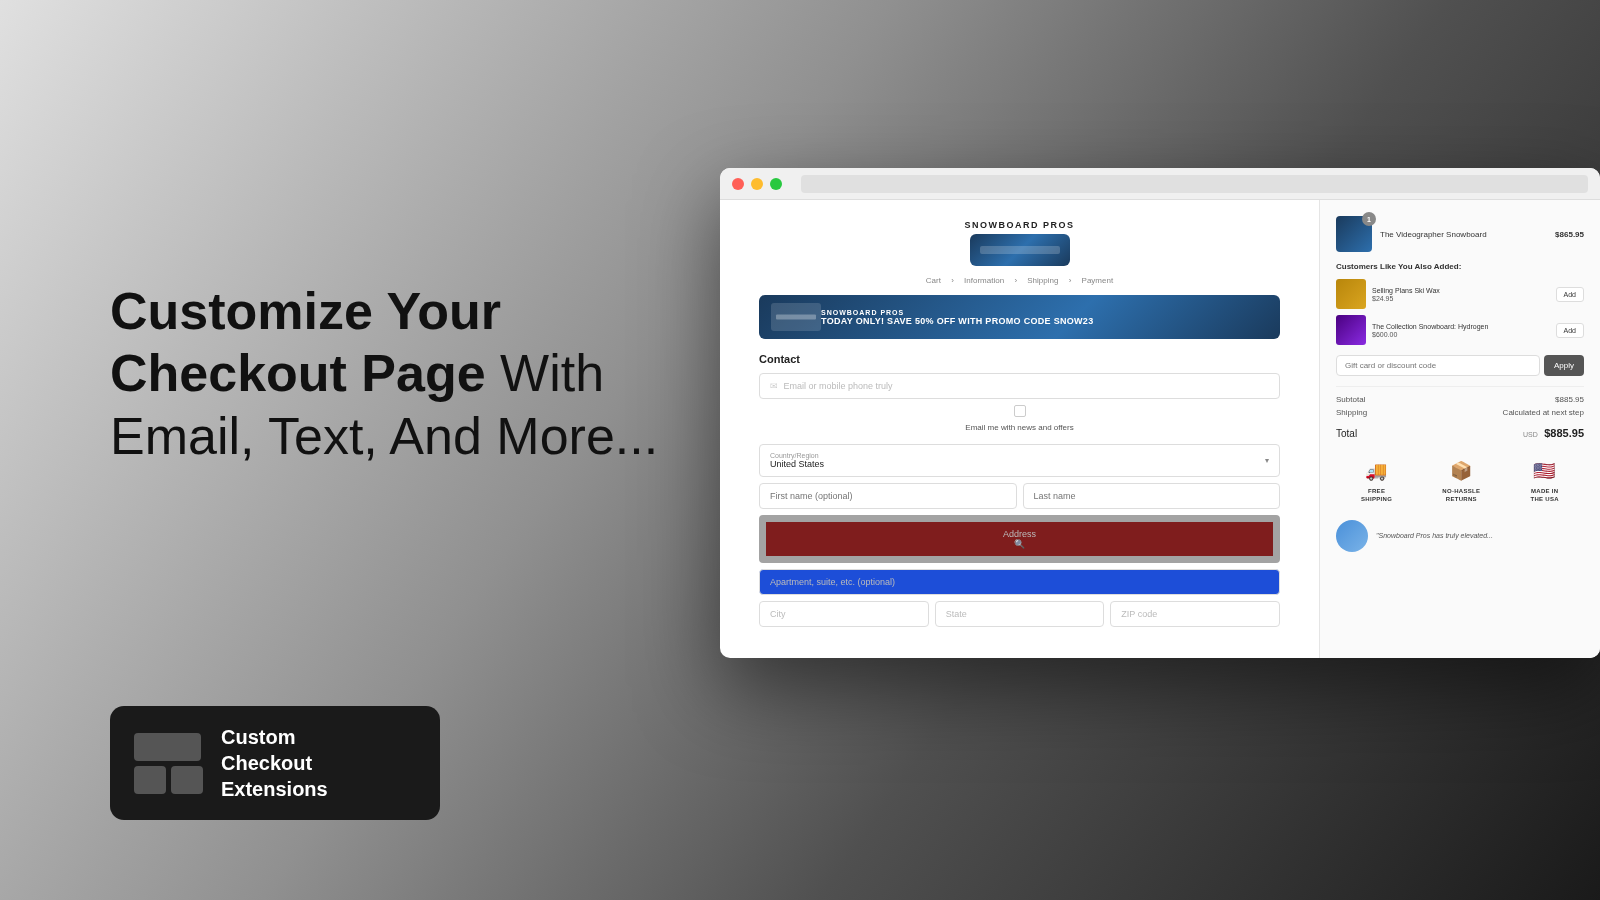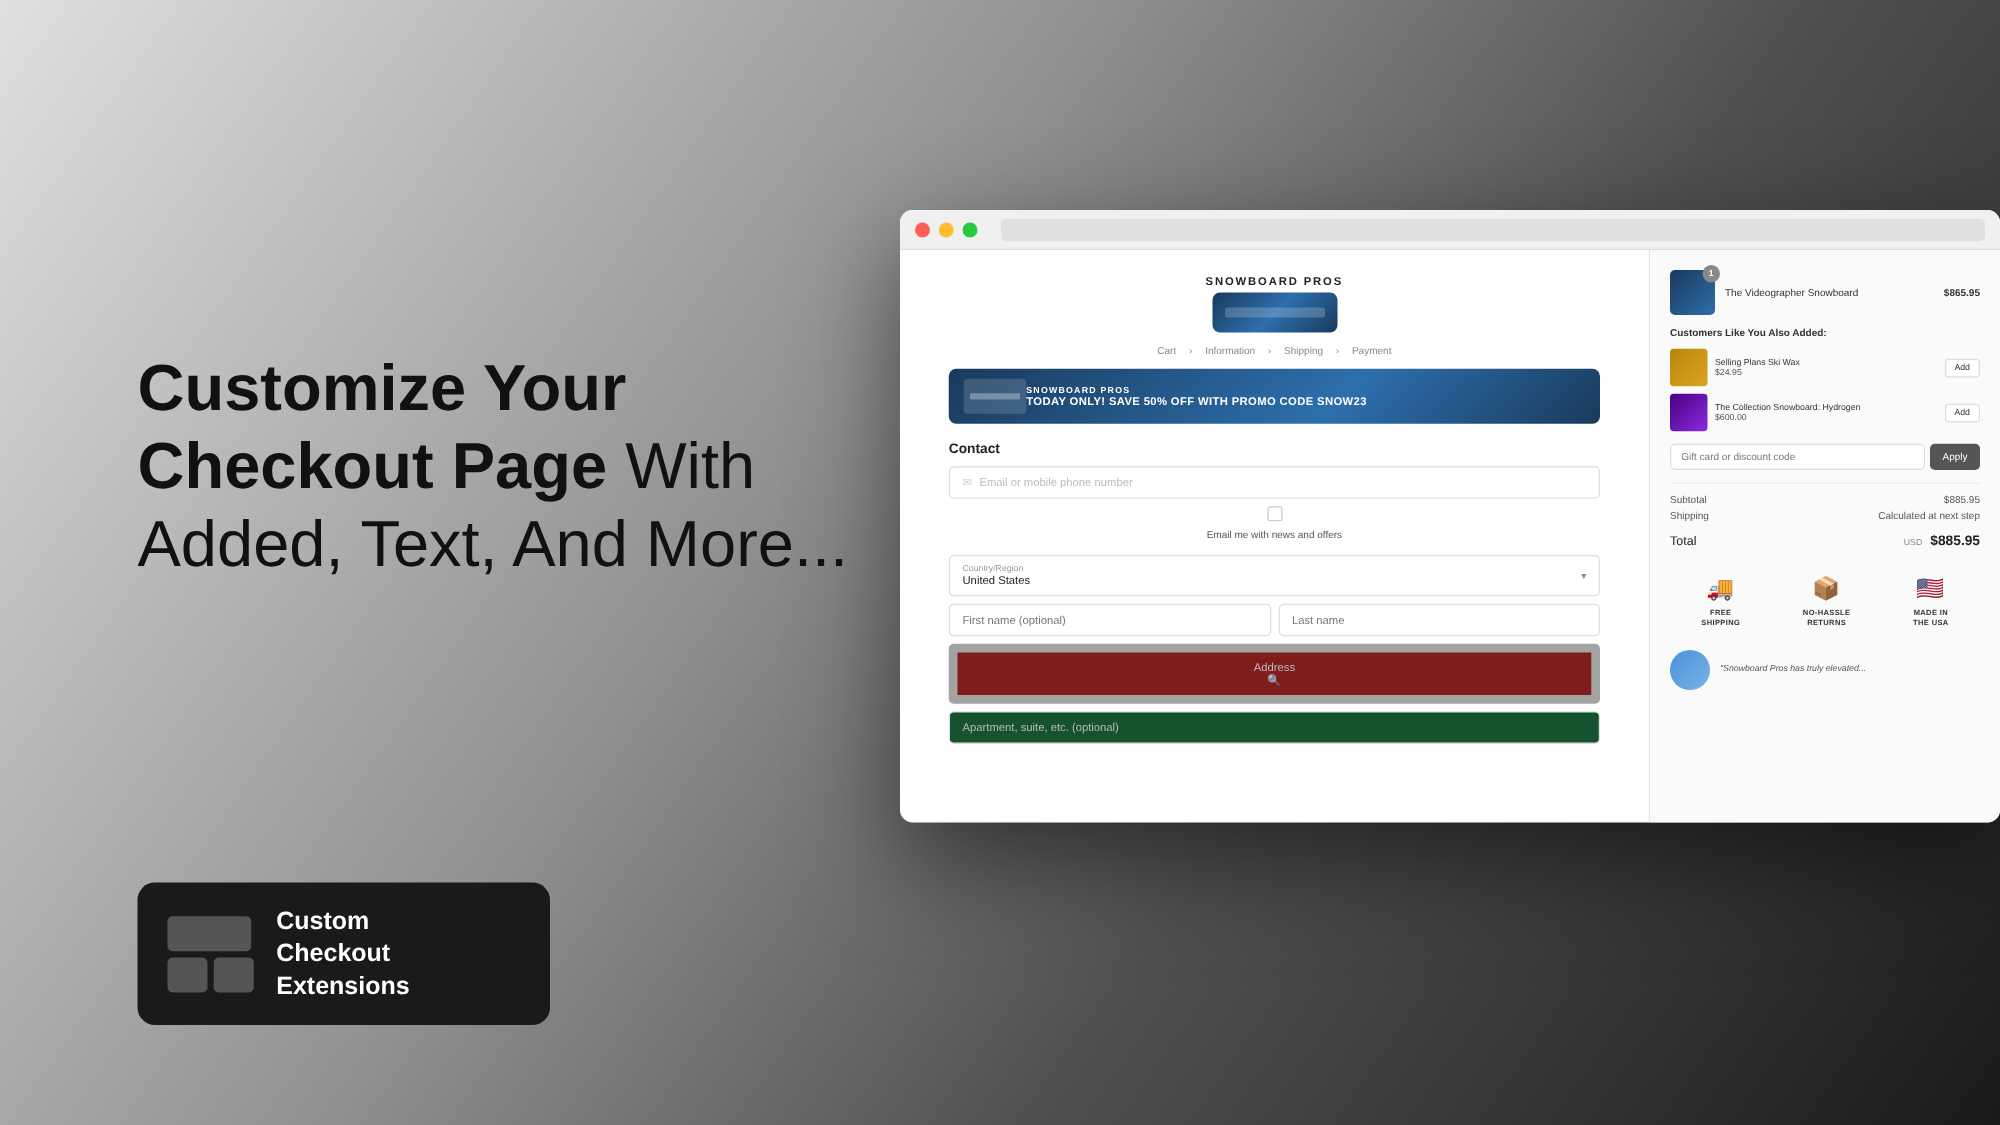--- a/index.html
+++ b/index.html
@@ -307,21 +307,21 @@
       font-size: 9px;
     }
     .apt-field {
       width: 100%;
       border: 1px solid #ddd;
       border-radius: 4px;
       padding: 7px 10px;
       font-size: 9px;
       color: #999;
       margin-bottom: 6px;
-      background: #14532d;
+      background: #1d4ed8;
     }
     .city-row {
       display: flex;
       gap: 6px;
     }
     .city-field {
       flex: 1;
       border: 1px solid #ddd;
       border-radius: 4px;
       padding: 7px 10px;
@@ -498,21 +498,21 @@
       color: #555;
       font-style: italic;
     }
   </style>
 </head>
 <body>
 
 <div style="position:absolute;inset:0;background:linear-gradient(125deg,#e0e0e0 0%,#b8b8b8 20%,#909090 40%,#505050 65%,#1a1a1a 100%);"></div>
 
 <div class="hero-text">
-  <span class="hero-title-bold">Customize Your Checkout Page</span><span class="hero-title-normal"> With Added, Text, And More...</span>
+  <span class="hero-title-bold">Customize Your Checkout Page</span><span class="hero-title-normal"> With Email, Text, And More...</span>
 </div>
 
 <div class="app-badge">
   <div class="app-badge-icon">
     <div class="cell wide"></div>
     <div class="cell"></div>
     <div class="cell"></div>
   </div>
   <div class="app-badge-text">
     <span>Custom</span><br>
@@ -553,21 +553,21 @@
         <div class="promo-banner-img"></div>
         <div>
           <div class="promo-store-name">SNOWBOARD PROS</div>
           <div class="promo-text">TODAY ONLY! SAVE 50% OFF WITH PROMO CODE SNOW23</div>
         </div>
       </div>
 
       <div class="section-title">Contact</div>
       <div class="form-input" style="display:flex;align-items:center;gap:6px;">
         <span style="font-size:9px;color:#ccc;">✉</span>
-        <span style="color:#bbb;font-size:9px;">Email or mobile phone number</span>
+        <span style="color:#bbb;font-size:9px;">Email or mobile phone truly</span>
       </div>
       <div class="checkbox-row">
         <div class="checkbox-box"></div>
         <span class="checkbox-label">Email me with news and offers</span>
       </div>
 
 
       <div class="select-field">
         <div>
           <div style="font-size:7px;color:#999;">Country/Region</div>
@@ -583,20 +583,31 @@
 
       <div class="form-input-search">
         <span style="color:#bbb;font-size:9px;">Address</span>
         <span class="search-icon-sm">🔍</span>
       </div>
 
       <div class="apt-field">
         <span style="color:#bbb;font-size:9px;">Apartment, suite, etc. (optional)</span>
       </div>
 
+      <div class="city-row">
+        <div class="city-field">
+          <span style="color:#bbb;font-size:9px;">City</span>
+        </div>
+        <div class="city-field">
+          <span style="color:#bbb;font-size:9px;">State</span>
+        </div>
+        <div class="city-field">
+          <span style="color:#bbb;font-size:9px;">ZIP code</span>
+        </div>
+      </div>
     </div>
 
     <div class="checkout-right">
 
       <div class="order-item">
         <div class="order-item-img">
           <div class="order-item-badge">1</div>
         </div>
         <div class="order-item-name">The Videographer Snowboard</div>
         <div class="order-item-price">$865.95</div>

